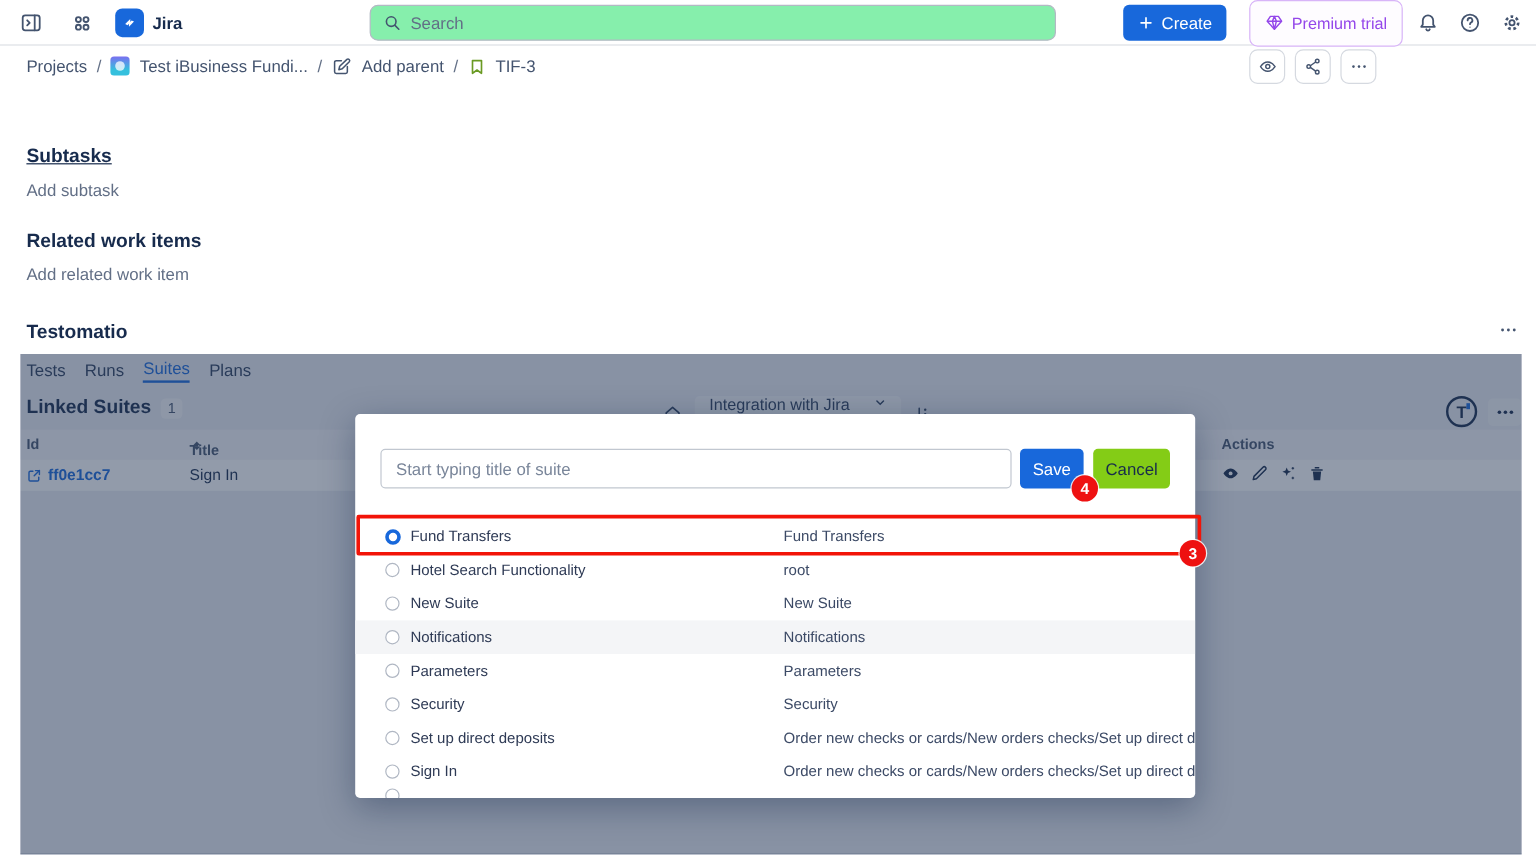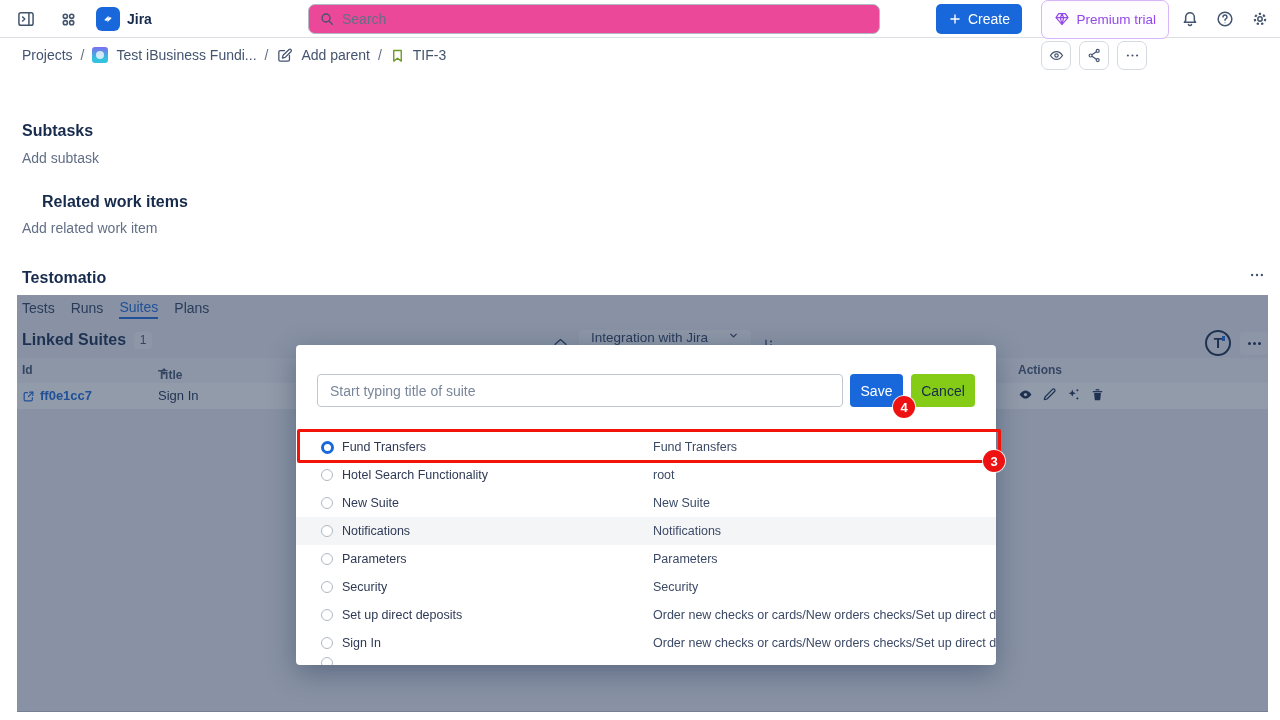--- a/index.html
+++ b/index.html
@@ -7,21 +7,21 @@
   body { font-family:"Liberation Sans", sans-serif; color:#172B4D; }
   #app { position:relative; width:1280px; height:720px; background:#fff; overflow:hidden; }
 
   
   .topbar { position:absolute; left:0; top:0; width:1280px; height:38px; background:#fff; border-bottom:1px solid #dcdfe4; z-index:10; }
   .topbar-left { position:absolute; left:12px; top:0; height:38px; display:flex; align-items:center; gap:14px; }
   .icon-btn { display:flex; align-items:center; justify-content:center; width:28px; height:28px; border-radius:6px; cursor:pointer; color:#44546F; }
   .jira-brand { display:flex; align-items:center; gap:7px; }
   .jira-logo { width:24px; height:24px; border-radius:6px; background:#1868DB; display:flex; align-items:center; justify-content:center; }
   .jira-name { font-size:14px; font-weight:bold; color:#172B4D; }
-  .search-wrap { position:absolute; left:308px; top:4px; width:572px; height:30px; border:1px solid #b3b9c4; border-radius:7px; display:flex; align-items:center; padding:0 10px; gap:7px; background:#ec4899; }
+  .search-wrap { position:absolute; left:308px; top:4px; width:572px; height:30px; border:1px solid #b3b9c4; border-radius:7px; display:flex; align-items:center; padding:0 10px; gap:7px; background:#86efac; }
   .search-input { border:none; outline:none; flex:1; font-size:14px; font-family:"Liberation Sans",sans-serif; color:#172B4D; background:transparent; }
   .search-input::placeholder { color:#626F86; }
   .create-btn { position:absolute; left:936px; top:4px; height:30px; padding:0 12px; background:#1868DB; color:#fff; border:none; border-radius:5px; font-size:14px; font-weight:500; font-family:"Liberation Sans",sans-serif; display:flex; align-items:center; gap:6px; cursor:pointer; }
   .topbar-right { position:absolute; right:6px; top:0; height:38px; display:flex; align-items:center; gap:7px; }
   .premium-pill { height:39px; border:1px solid #d8b4f8; background:#fefcff; border-radius:7px; display:flex; align-items:center; gap:6px; padding:12px 12px; color:#9447ea; font-size:13.5px; font-weight:500; cursor:pointer; }
 
   
   .crumb-row { position:absolute; left:0; top:38px; width:1159px; height:34px; display:flex; align-items:center; }
   .crumbs { position:absolute; left:22px; display:flex; align-items:center; gap:8px; font-size:14px; color:#44546F; }
   .crumb { cursor:pointer; }
@@ -211,24 +211,24 @@
       <span class="crumb-action">
         <svg width="17" height="17" viewBox="0 0 24 24" fill="#44546F">
             <circle cx="5.5" cy="12" r="1.5"></circle>
             <circle cx="12" cy="12" r="1.5"></circle>
             <circle cx="18.5" cy="12" r="1.5"></circle>
           </svg>
       </span>
     </div>
   </div>
 
-  <div class="sec-title" style="top:122px;">Subtasks</div>
+  <div class="sec-title" style="top:122px;text-decoration:underline;">Subtasks</div>
   <div class="sec-sub" style="top:150px;">Add subtask</div>
 
-  <div class="sec-title" style="top:193px;margin-left:20px;">Related work items</div>
+  <div class="sec-title" style="top:193px;">Related work items</div>
   <div class="sec-sub" style="top:220px;">Add related work item</div>
 
   <div class="sec-title" style="top:269px;">Testomatio</div>
   <span class="testo-more">
     <svg width="18" height="18" viewBox="0 0 24 24" fill="#44546F">
         <circle cx="5.5" cy="12" r="1.6"></circle>
         <circle cx="12" cy="12" r="1.6"></circle>
         <circle cx="18.5" cy="12" r="1.6"></circle>
       </svg>
   </span>

